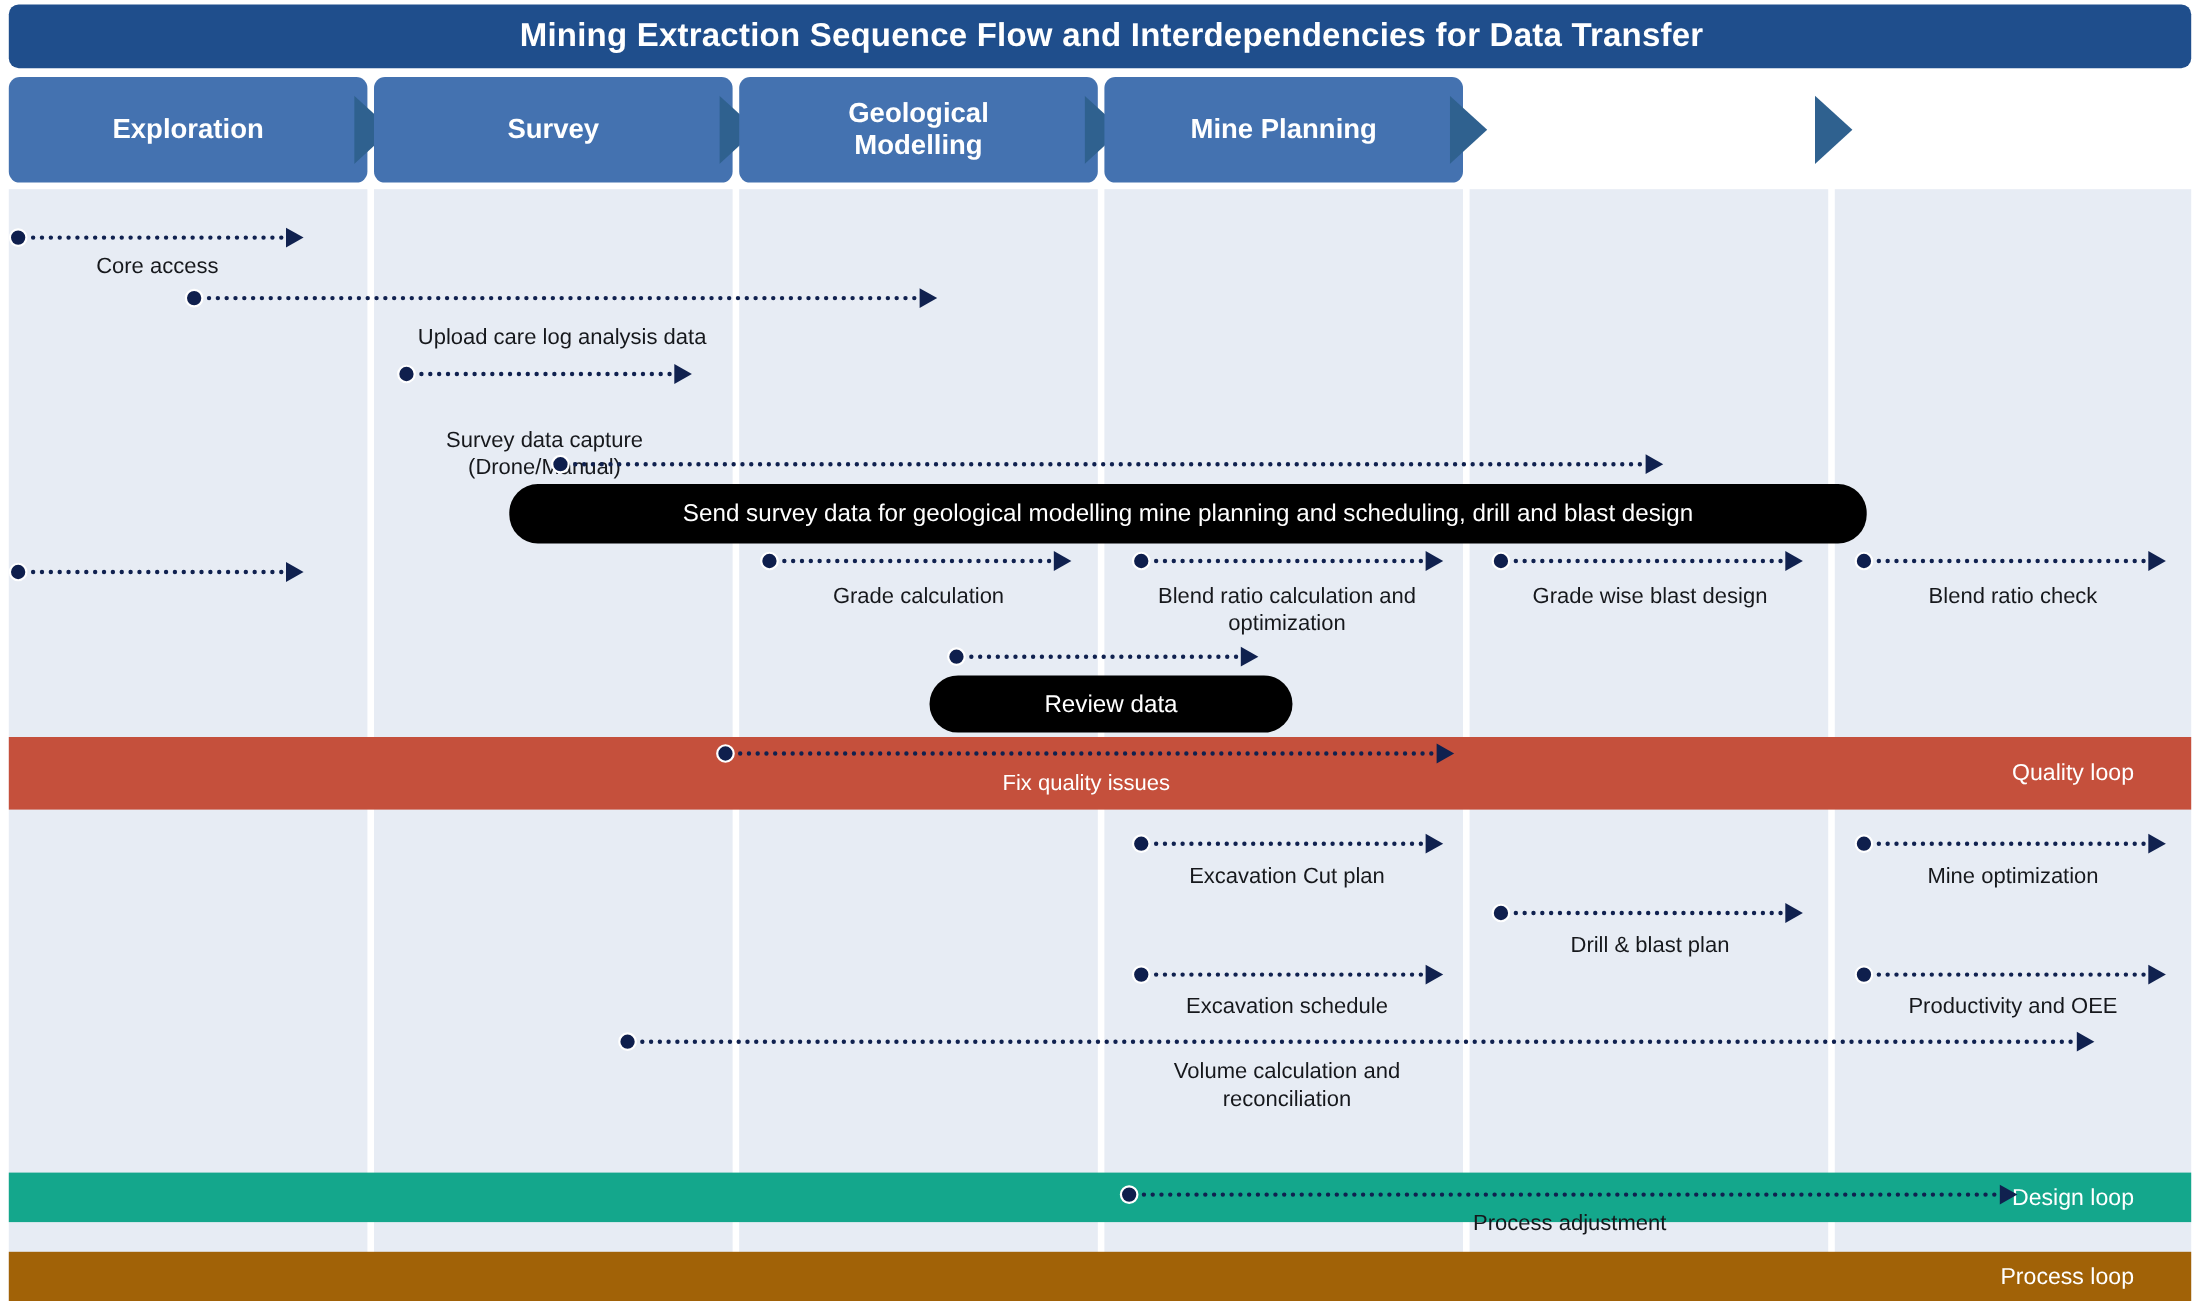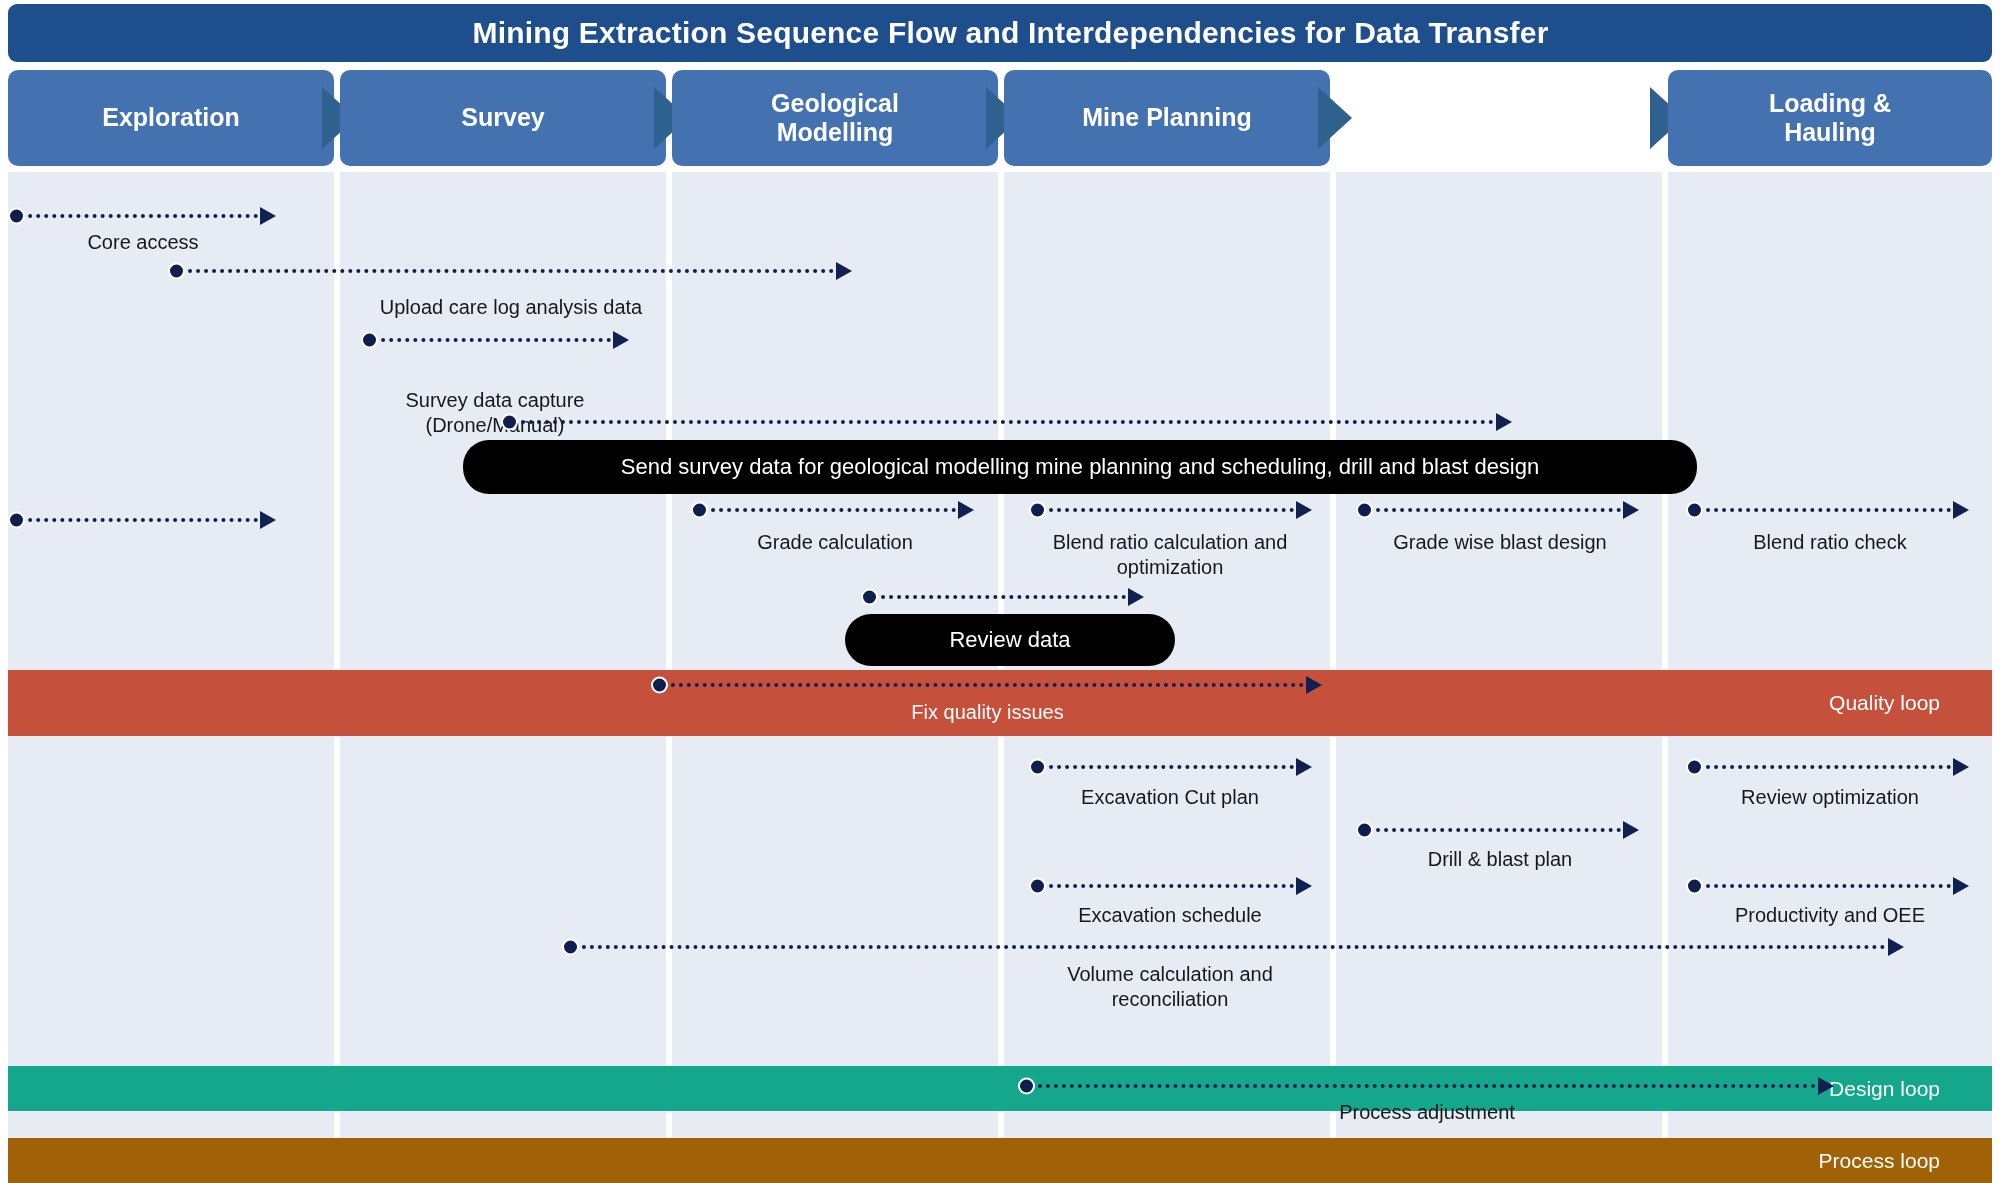--- a/index.html
+++ b/index.html
@@ -143,24 +143,20 @@
         <path d="M0 4 L34 35 L0 66 Z" fill="#2F618F"></path>
       </svg>
   </div>
 
   <div class="chevron" style="left:1650px;">
     <svg width="42" height="70" viewBox="0 0 42 70">
         <path d="M0 4 L34 35 L0 66 Z" fill="#2F618F"></path>
       </svg>
   </div>
 
-  <div class="stage-head" style="left:1668px; width:324px;">
-    <span style="white-space:pre-line;">Loading &amp;
-Hauling</span>
-  </div>
 
   <div class="msg" style="left:12px; top:206px; width:262px; height:20px;">
     <div class="line" style="width:246px;"></div>
     <div class="dot"></div>
     <div class="head"></div>
   </div>
   <div class="msg-label" style="left:12px; top:230px; width:262px;">Core access</div>
 
   <div class="msg" style="left:172px; top:261px; width:678px; height:20px;">
     <div class="line" style="width:662px;"></div>
@@ -247,21 +243,21 @@
     <div class="dot"></div>
     <div class="head"></div>
   </div>
   <div class="msg-label" style="left:1010px; top:785px; width:320px;">Excavation Cut plan</div>
 
   <div class="msg" style="left:1690px; top:757px; width:277px; height:20px;">
     <div class="line" style="width:261px;"></div>
     <div class="dot"></div>
     <div class="head"></div>
   </div>
-  <div class="msg-label" style="left:1675px; top:785px; width:310px;">Review optimization</div>
+  <div class="msg-label" style="left:1675px; top:785px; width:310px;">Mine optimization</div>
 
   <div class="msg" style="left:1360px; top:820px; width:277px; height:20px;">
     <div class="line" style="width:261px;"></div>
     <div class="dot"></div>
     <div class="head"></div>
   </div>
   <div class="msg-label" style="left:1345px; top:847px; width:310px;">Drill &amp; blast plan</div>
 
   <div class="msg" style="left:1033px; top:876px; width:277px; height:20px;">
     <div class="line" style="width:261px;"></div>

